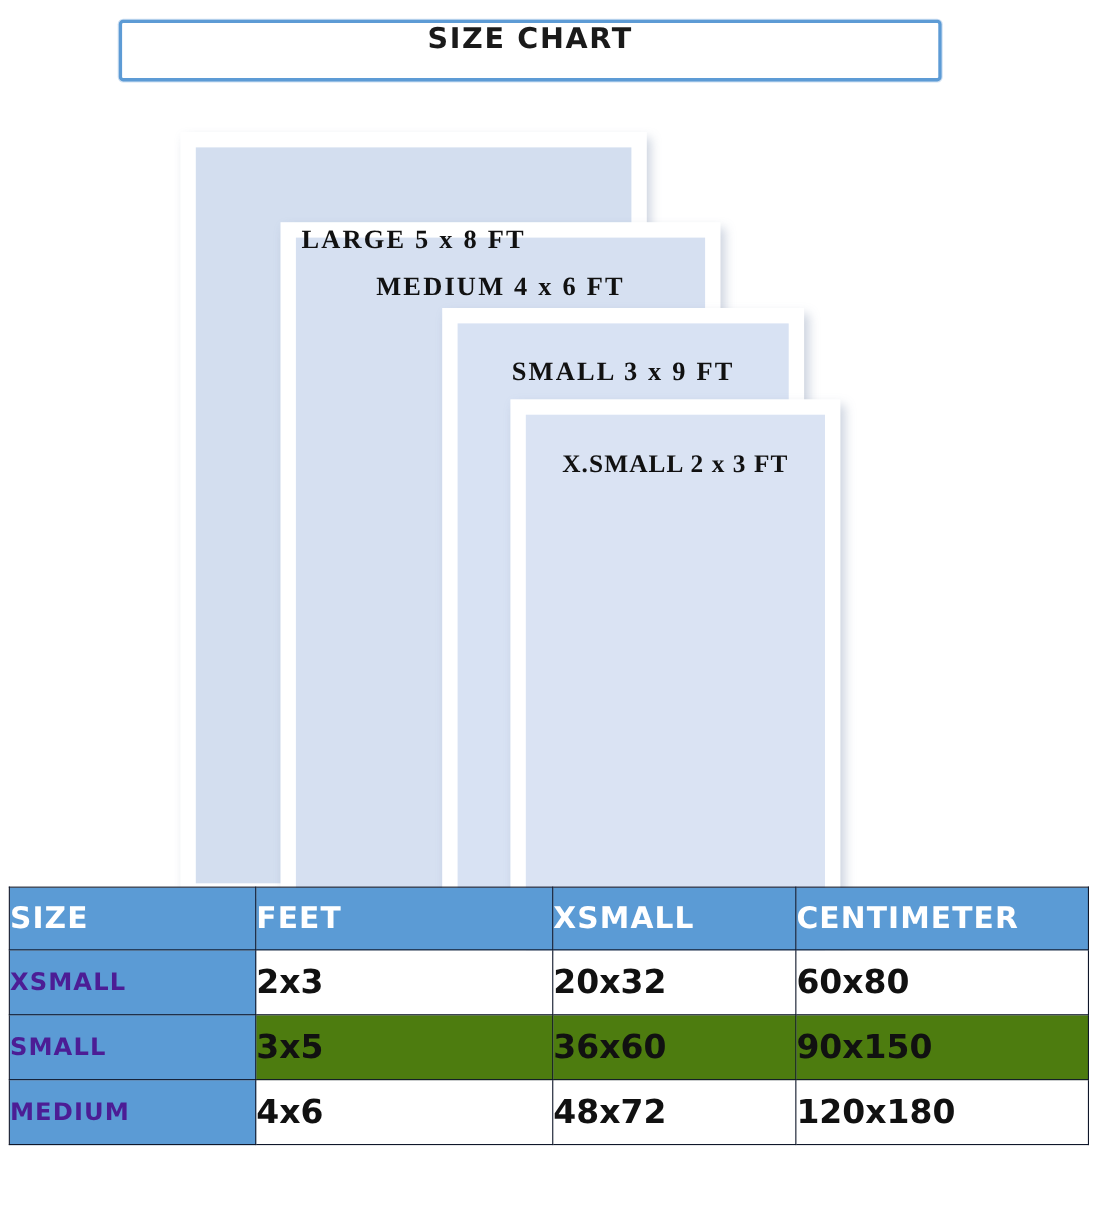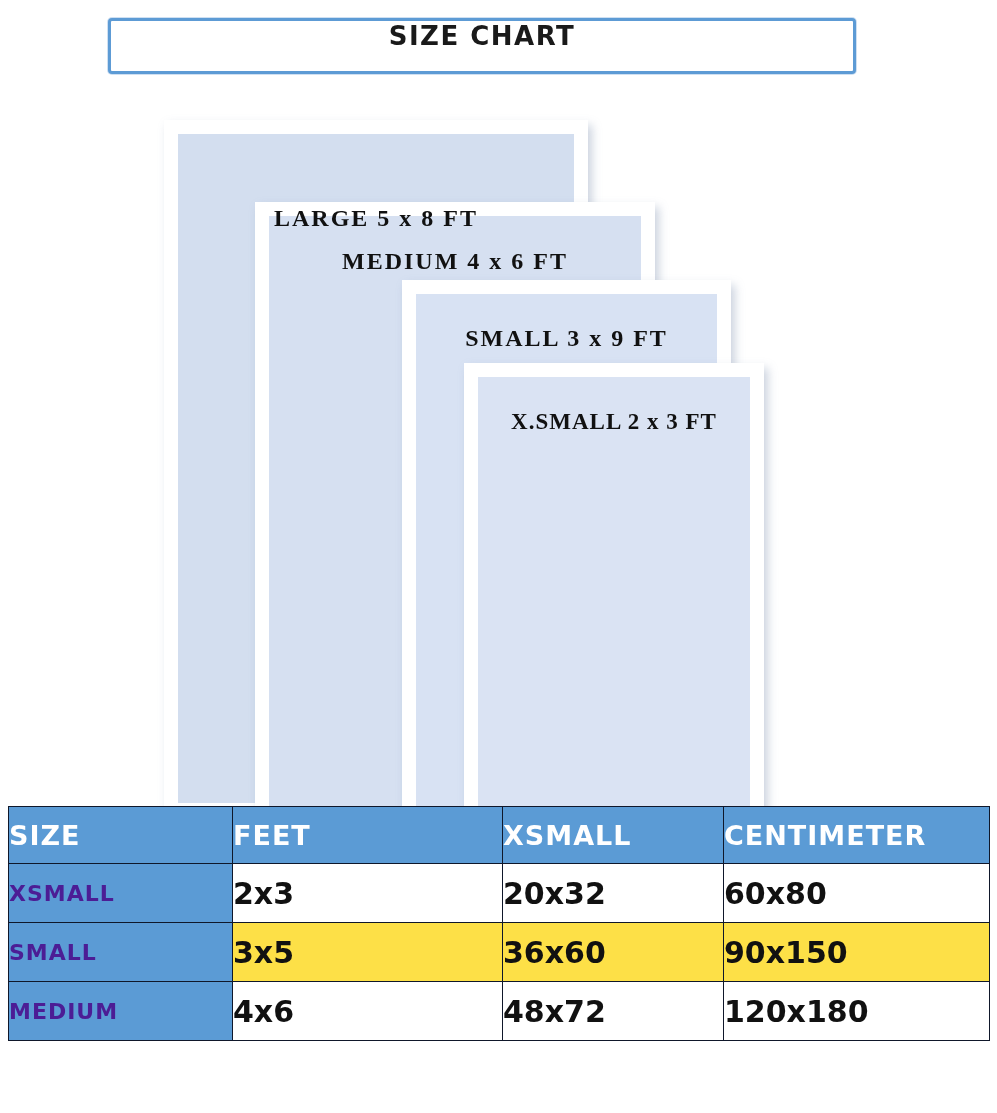--- a/index.html
+++ b/index.html
@@ -116,21 +116,21 @@
     padding: 0;
     font-size: 30px;
   }
   #size-table tbody td.size-cell {
     background: #5b9bd5;
     color: #4c1d95;
     font-size: 22px;
     letter-spacing: 1px;
   }
   #size-table tbody tr.odd td.val { background: #ffffff; color: #111111; }
-  #size-table tbody tr.even td.val { background: #fde047; color: #111111; }
+  #size-table tbody tr.even td.val { background: #4d7c0f; color: #111111; }
 
   col.c1 { width: 224px; }
   col.c2 { width: 270px; }
   col.c3 { width: 221px; }
   col.c4 { width: 266px; }
 </style>
 </head>
 <body>
 
 <div id="title-box">

